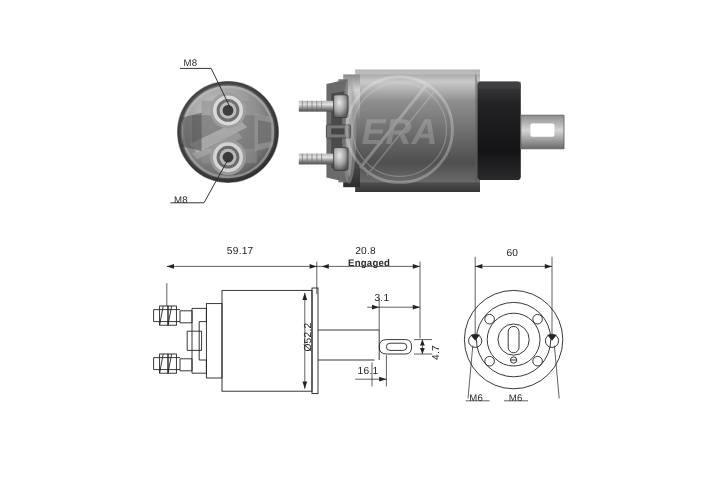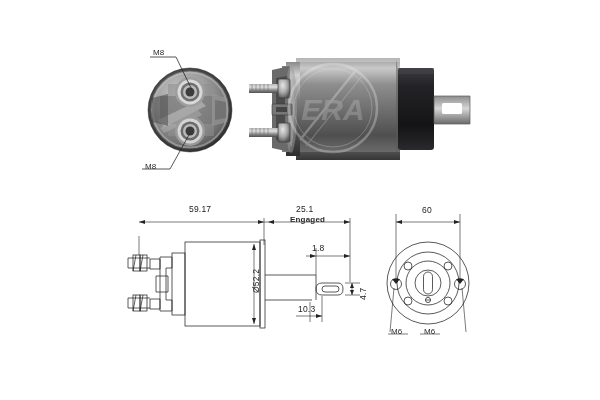--- a/index.html
+++ b/index.html
@@ -315,29 +315,29 @@
     </g>
   </g>
 </svg>
 
 <div class="lbl" style="left:153px; top:49px;">M8</div>
 
 <div class="lbl" style="left:145px; top:163px;">M8</div>
 
 <div class="lbl dim" style="left:189px; top:205px;">59.17</div>
 
-<div class="lbl dim" style="left:296px; top:205px;">25.1</div>
+<div class="lbl dim" style="left:296px; top:205px;">20.8</div>
 
 <div class="lbl" style="left:290px; top:216px; font-size:8px;font-weight:bold;">Engaged</div>
 
-<div class="lbl dim" style="left:312px; top:244px;">1.8</div>
+<div class="lbl dim" style="left:312px; top:244px;">3.1</div>
 
 <div class="lbl dim vert" style="left:252px; top:293px;">Ø52.2</div>
 
-<div class="lbl dim" style="left:298px; top:305px;">10.3</div>
+<div class="lbl dim" style="left:298px; top:305px;">16.1</div>
 
 <div class="lbl dim vert" style="left:359px; top:300px;">4.7</div>
 
 <div class="lbl dim" style="left:422px; top:206px;">60</div>
 
 <div class="lbl" style="left:391px; top:328px;">M6</div>
 
 <div class="lbl" style="left:424px; top:328px;">M6</div>
 
 </body></html>

